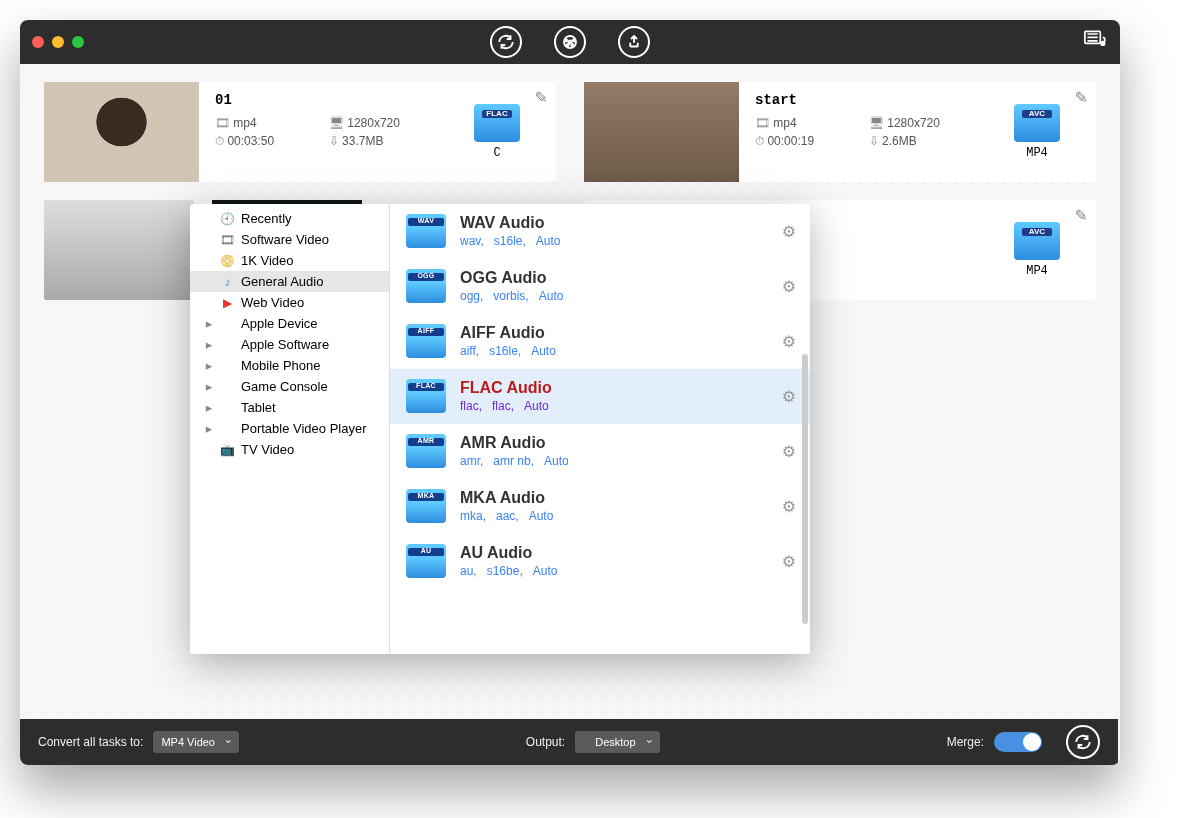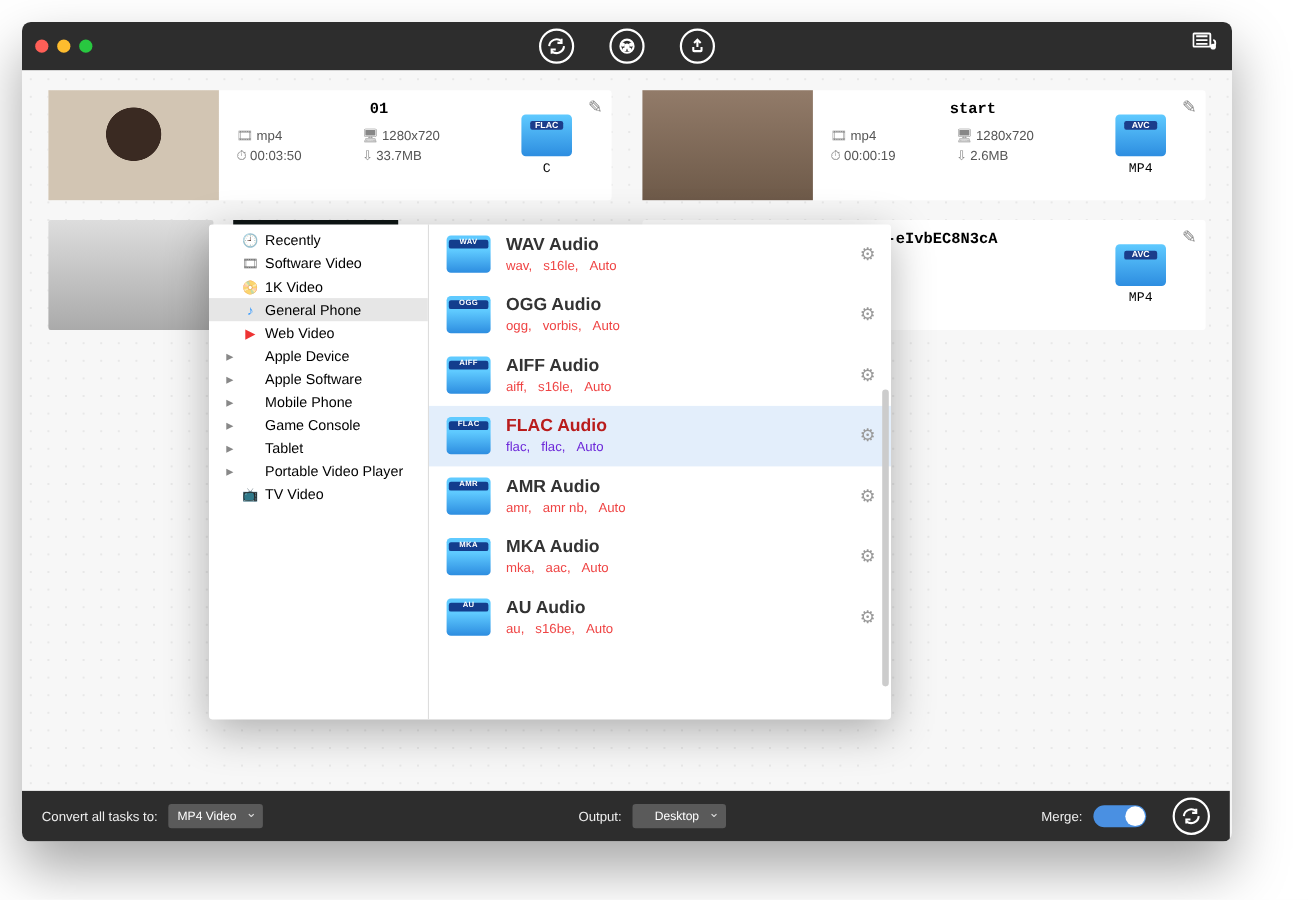--- a/index.html
+++ b/index.html
@@ -32,21 +32,21 @@
   }
   .cards { display: grid; grid-template-columns: 1fr 1fr; gap: 18px 28px; }
   .card {
     background: #fff; border-radius: 3px; display:flex; gap:12px;
     padding: 0; position: relative; height: 100px;
   }
   .thumb { width: 155px; height: 100px; background: #333; flex:0 0 auto; }
   .thumb.t2{background:linear-gradient(#927b69,#6e5a49);}
   .cwrap{flex:1; padding:10px 10px 10px 4px; display:flex;}
   .cmeta{flex:1;}
-  .cmeta .title{font-family:"Courier New",monospace;font-weight:700;font-size:14px;margin-bottom:8px;text-align:center;}
+  .cmeta .title{font-family:"Courier New",monospace;font-weight:700;font-size:14px;margin-bottom:8px;}
   .cmeta .row{font-size:12px;color:#555;display:grid;grid-template-columns:110px 1fr;gap:4px;}
   .cmeta .row span::before{margin-right:3px;opacity:.7}
   .cmeta .fmt::before{content:"🎞"}
   .cmeta .res::before{content:"🖥"}
   .cmeta .dur::before{content:"⏱"}
   .cmeta .siz::before{content:"⇩"}
   .cfmt{display:flex;flex-direction:column;align-items:center;gap:4px;padding-right:26px;justify-content:center;}
   .fmtico{width:46px;height:38px;background:linear-gradient(#5fcaff,#2d8de0);border-radius:4px;position:relative;}
   .fmtico::before{content:"";position:absolute;left:8px;right:8px;top:6px;height:8px;background:#1b3d8b;border-radius:2px;}
   .fmtico::after{content:attr(data-lbl);position:absolute;left:0;right:0;top:5px;color:#fff;font-size:8px;font-weight:700;text-align:center;}
@@ -75,21 +75,21 @@
     display:flex;align-items:center;gap:14px;padding:10px 40px 10px 16px;position:relative;cursor:pointer;border-bottom:1px solid rgba(0,0,0,0);
   }
   .opt.sel{background:#e3eefb;}
   .opt .oico{
     width:40px;height:34px;background:linear-gradient(#5fcaff 40%,#2d8de0);border-radius:4px;position:relative;flex:0 0 auto;
   }
   .opt .oico::before{content:"";position:absolute;left:2px;right:2px;top:4px;height:8px;background:#133d8d;border-radius:2px;}
   .opt .oico::after{content:attr(data-lbl);position:absolute;left:0;right:0;top:3px;color:#fff;font-size:7px;font-weight:700;text-align:center;letter-spacing:.3px;}
   .opt .otext .t1{font-size:16px;font-weight:600;color:#333;}
   .opt.sel .otext .t1{color:#b91c1c;}
-  .opt .otext .t2{font-size:12px;color:#ef4444;margin-top:2px;}
+  .opt .otext .t2{font-size:12px;color:#3b82f6;margin-top:2px;}
   .opt.sel .otext .t2{color:#6d28d9;}
   .opt .gear{position:absolute;right:14px;top:50%;transform:translateY(-50%);color:#999;font-size:16px;}
   .optlist::-webkit-scrollbar{width:10px}.optlist::-webkit-scrollbar-thumb{background:#ccc;border-radius:5px;}
   .scrollind{position:absolute;right:2px;top:150px;width:6px;height:270px;background:#ccc;border-radius:3px;}
 
   
   .bottombar{
     position:absolute;left:0;right:2px;bottom:0;height:46px;background:#2d2d2d;color:#eee;
     display:flex;align-items:center;padding:0 18px;font-size:12px;gap:10px;
   }
@@ -246,21 +246,21 @@
             <span>Software Video</span>
           </div>
           <div class="catitem">
             <span class="arrow"></span>
             <span class="cico" style="color:#666">📀</span>
             <span>1K Video</span>
           </div>
           <div class="catitem sel">
             <span class="arrow"></span>
             <span class="cico" style="color:#39f">♪</span>
-            <span>General Phone</span>
+            <span>General Audio</span>
           </div>
           <div class="catitem">
             <span class="arrow"></span>
             <span class="cico" style="color:#e33">▶</span>
             <span>Web Video</span>
           </div>
           <div class="catitem">
             <span class="arrow">▸</span>
             <span class="cico" style="color:#666"></span>
             <span>Apple Device</span>

